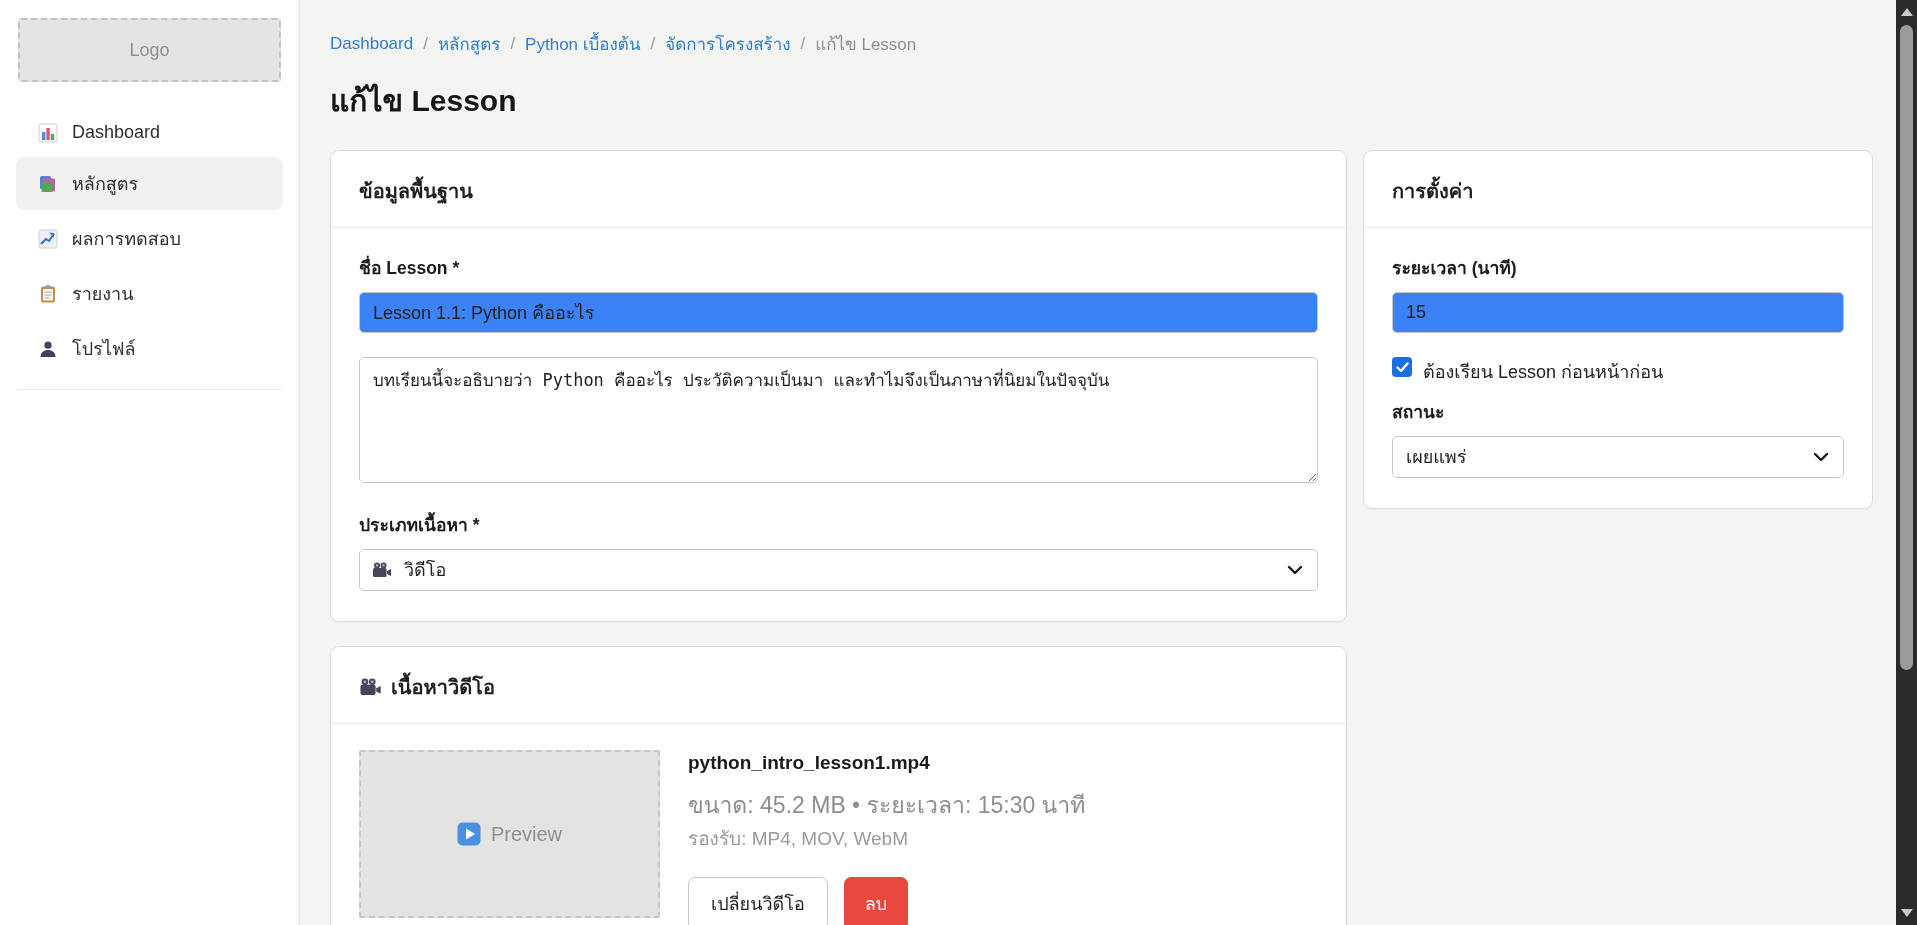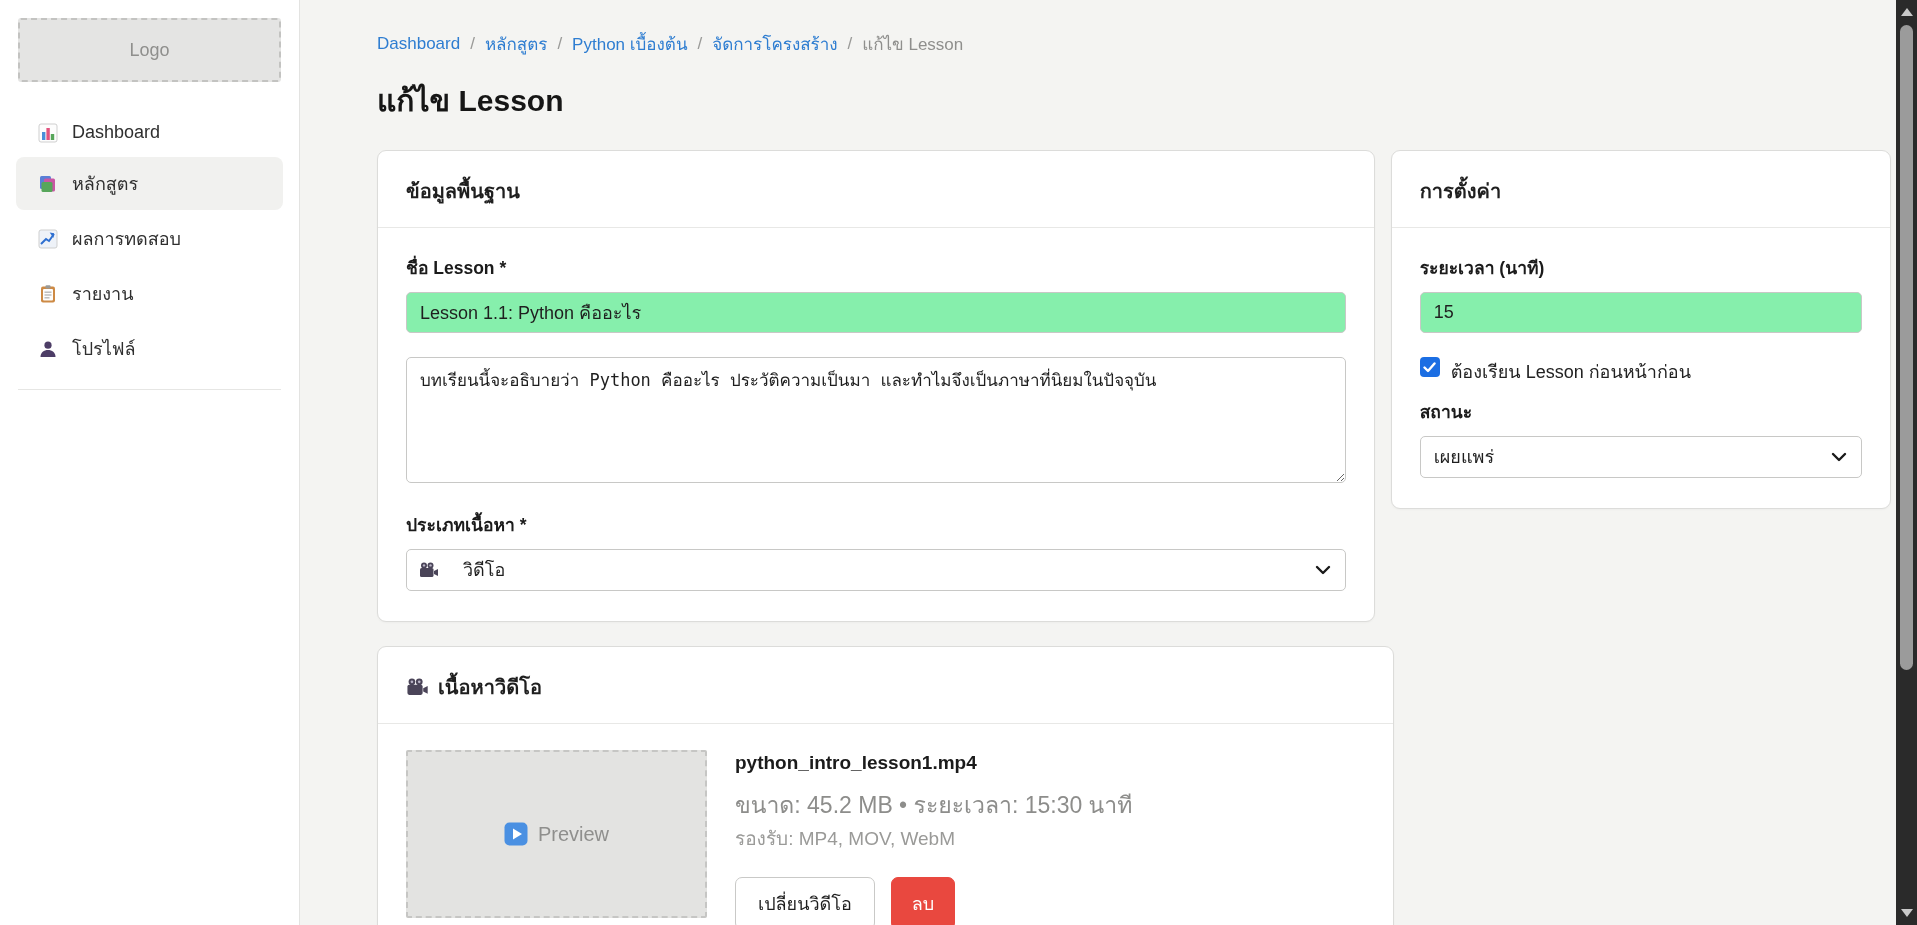--- a/index.html
+++ b/index.html
@@ -1,18 +1,18 @@
 <!DOCTYPE html>
 <html><head>
 <meta charset="utf-8">
 <style>
   * { margin:0; padding:0; box-sizing:border-box; }
   html,body { width:1917px; height:925px; overflow:hidden; background:#f4f4f2;
     font-family:"Liberation Sans","DejaVu Sans",sans-serif; color:#1f1f1f; }
-  .app { display:flex; width:100%; height:100%;gap:47px; }
+  .app { display:flex; width:100%; height:100%; }
 
   
   .sidebar { width:300px; min-width:300px; height:100%; background:#fff; border-right:1px solid #e3e3e1; padding-top:18px; }
   .logo-box { margin:0 18px; height:64px; background:#e4e4e3; border:2px dashed #c3c3c1; border-radius:3px;
     display:flex; align-items:center; justify-content:center; color:#8f8f8d; font-size:18px; }
   .menu { margin-top:28px; }
   .menu-item { display:flex; align-items:center; gap:14px; margin:2px 16px; padding:12px 10px 12px 22px;
     border-radius:8px; font-size:18px; color:#2f2f2f; cursor:pointer; }
   .menu-item.active { background:#f1f1ef; }
   .menu-item svg, .logout svg { flex:0 0 auto; }
@@ -32,31 +32,31 @@
   .card { background:#fff; border:1px solid #dcdcda; border-radius:9px; box-shadow:0 1px 2px rgba(0,0,0,.03); }
   .card-main { width:1017px; }
   .card-side { width:510px; }
   .card-header { padding:24px 28px 20px 28px; border-bottom:1px solid #e8e8e6; font-size:20px; font-weight:bold;
     display:flex; align-items:center; gap:10px; }
   .card-body { padding:26px 28px 30px 28px; }
 
   .field { margin-bottom:24px; }
   .field:last-child { margin-bottom:0; }
   .field-label { display:block; font-size:17.5px; font-weight:bold; margin-bottom:10px; color:#1b1b1b; }
-  .text-input { width:100%; height:41px; border:1px solid #c8c8c6; border-radius:5px; background:#86efac;
+  .text-input { width:100%; height:41px; border:1px solid #c8c8c6; border-radius:5px; background:#3b82f6;
     font-size:18px; padding:0 13px; color:#1f1f1f; font-family:"Liberation Sans","DejaVu Sans",sans-serif; outline:none; }
   textarea.text-area { width:100%; height:126px; border:1px solid #c8c8c6; border-radius:5px; background:#fff;
     font-size:17px; padding:10px 13px; color:#1f1f1f; line-height:1.5; resize:vertical;
     font-family:"DejaVu Sans Mono","Liberation Mono",monospace; outline:none; }
 
   .select-wrap { position:relative; }
   select.select { width:100%; height:42px; border:1px solid #c8c8c6; border-radius:5px; background:#fff;
     font-size:18px; padding:0 44px 0 13px; color:#1f1f1f; appearance:none; -webkit-appearance:none; -moz-appearance:none;
     font-family:"Liberation Sans","DejaVu Sans",sans-serif; outline:none; }
-  select.select.with-icon { padding-left:56px; }
+  select.select.with-icon { padding-left:44px; }
   .select-chevron { position:absolute; right:15px; top:50%; transform:translateY(-50%); pointer-events:none; }
   .select-lefticon { position:absolute; left:13px; top:50%; transform:translateY(-50%); pointer-events:none; }
 
   .check-row { display:flex; align-items:flex-start; gap:11px; margin-bottom:12px; cursor:pointer; }
   .checkbox { width:20px; height:20px; border-radius:4px; background:#1b6ee3; display:flex; align-items:center; justify-content:center; }
   .check-label { font-size:18px; color:#222; }
 
   
   .video-card { margin-top:24px; width:1017px; height:420px; }
   .video-body { display:flex; gap:28px; padding:26px 28px; }

